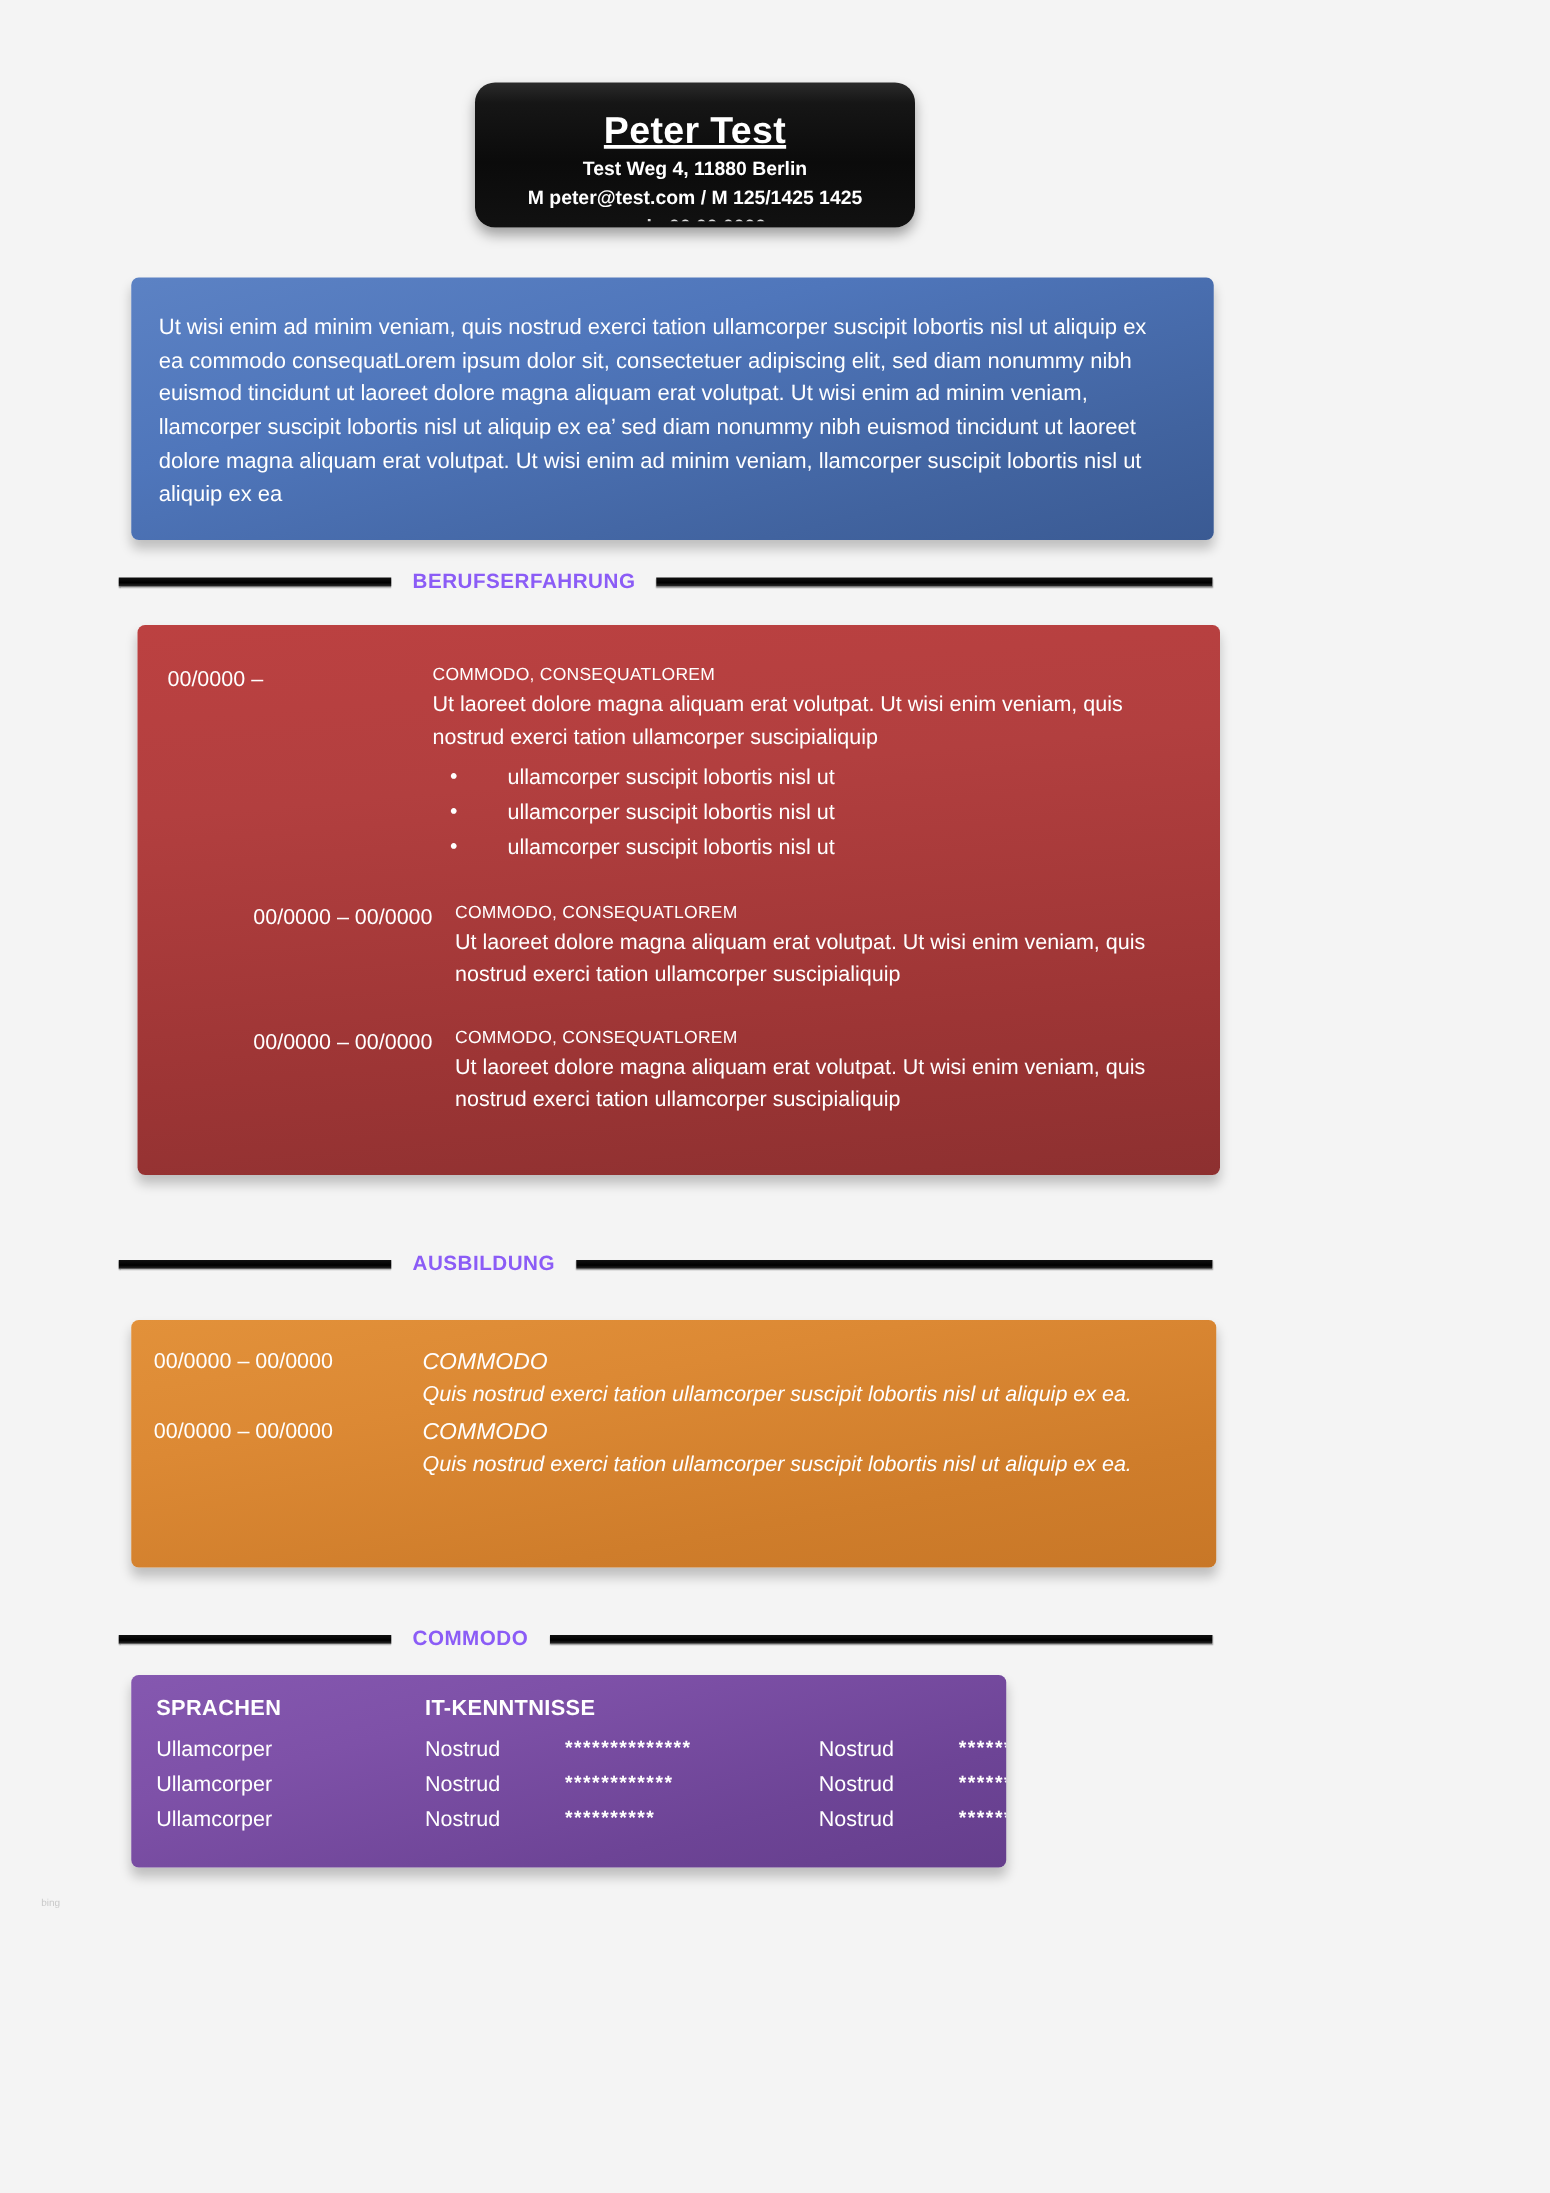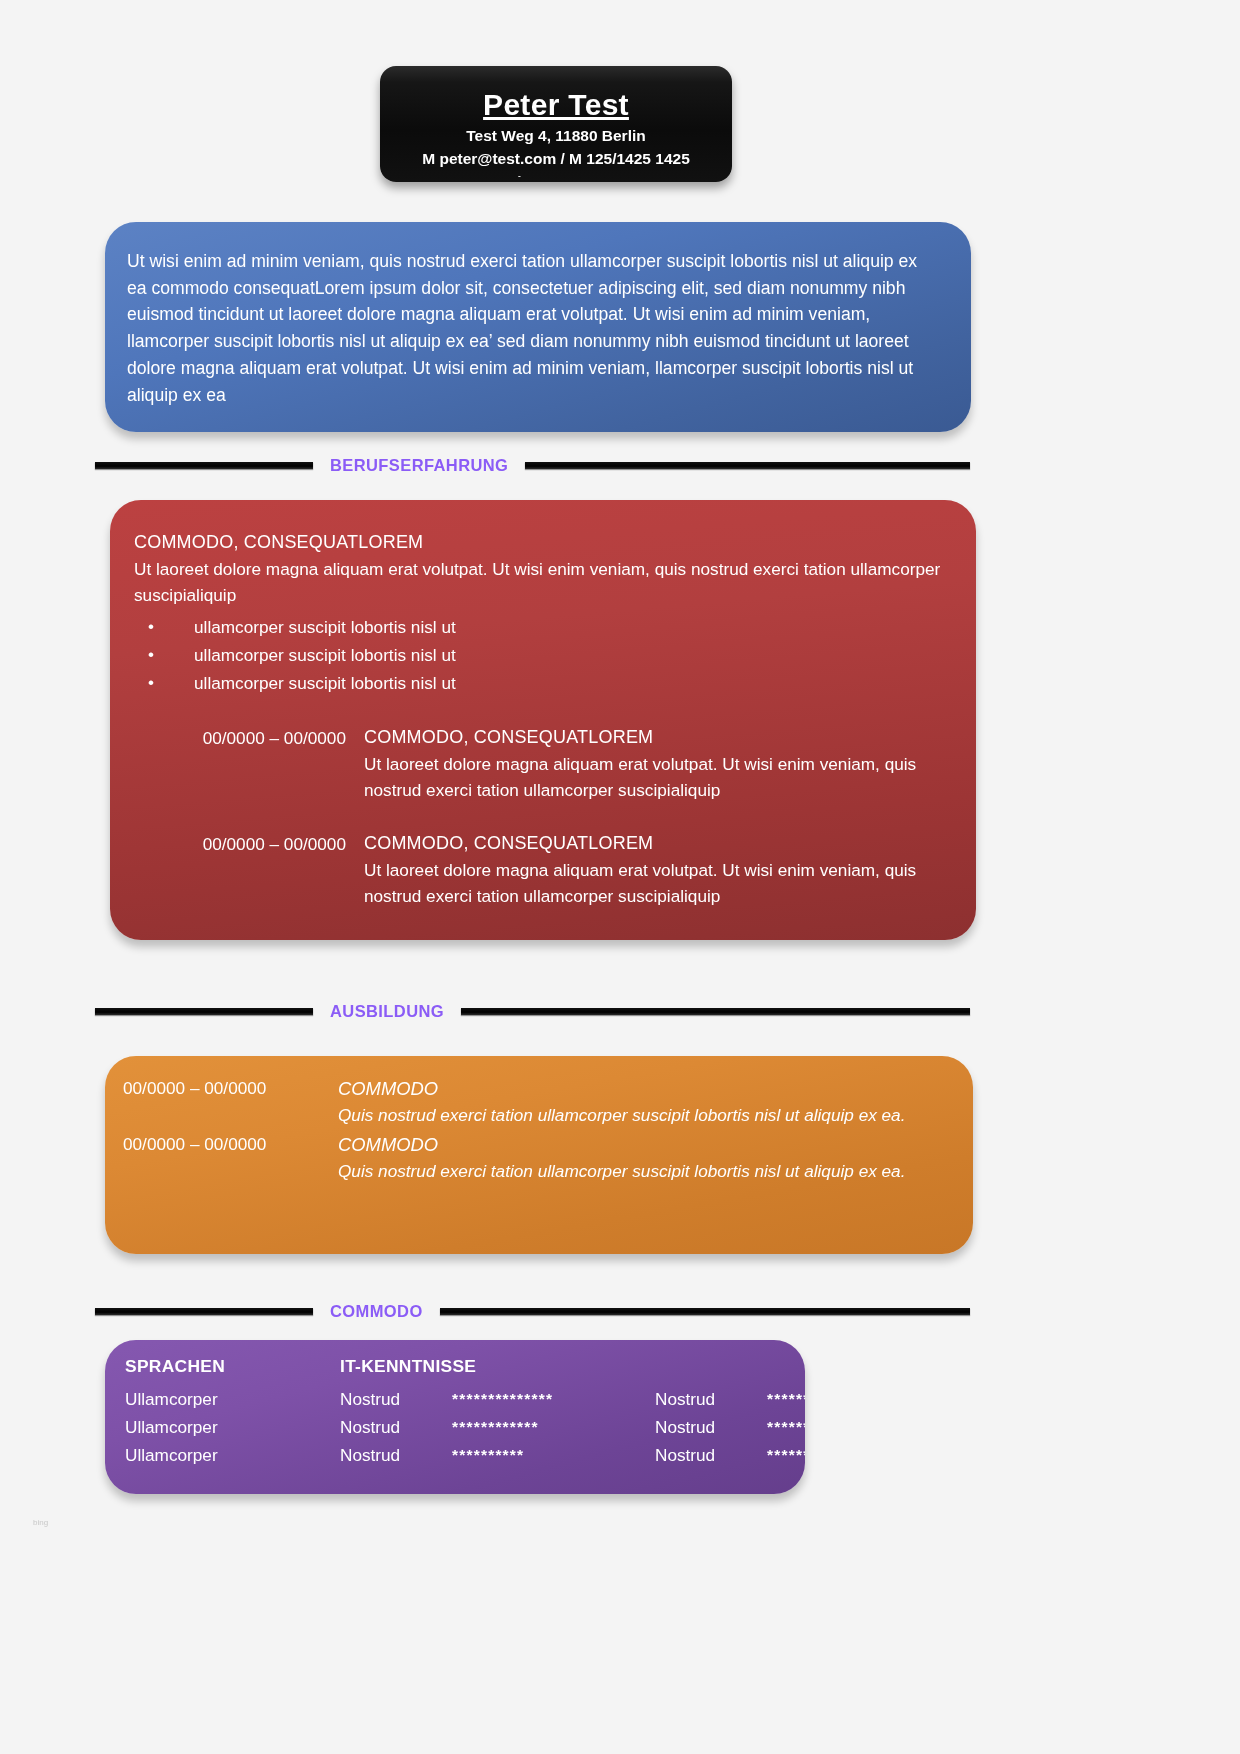--- a/index.html
+++ b/index.html
@@ -58,21 +58,21 @@
     line-height: 1.4;
     margin-top: 1px;
     height: 6px;
     overflow: hidden;
     opacity: .85;
   }
 
   
   .block {
     position: absolute;
-    border-radius: 31px;
+    border-radius: 6px;
     box-shadow: 0 7px 9px rgba(0,0,0,0.22);
     color: #ffffff;
     overflow: hidden;
   }
 
   
   .profile-block {
     left: 105px;
     top: 222px;
     width: 866px;
@@ -128,21 +128,21 @@
     width: 212px;
     flex: 0 0 212px;
     font-size: 17.2px;
     font-weight: 500;
     line-height: 1.5;
     padding-top: 1px;
   }
   .entry-date.right { text-align: right; padding-right: 18px; }
   .entry-body { flex: 1; }
   .entry-title {
-    font-size: 18px;
+    font-size: 14px;
     font-weight: 500;
     letter-spacing: .2px;
     line-height: 1.42;
   }
   .entry-desc {
     font-size: 17.2px;
     line-height: 1.52;
     font-weight: 500;
   }
   .bullets { margin: 6px 0 0 0; padding: 0; list-style: none; }
@@ -259,20 +259,21 @@
 
   <div class="section-head" style="top:452px;">
     <div class="sec-bar sec-bar-left"></div>
     <div class="sec-title">BERUFSERFAHRUNG</div>
     <div class="sec-bar sec-bar-right"></div>
   </div>
 
   <div class="block exp-block">
 
     <div class="entry exp-e1">
+      <div class="entry-date">00/0000 –</div>
       <div class="entry-body">
         <div class="entry-title">COMMODO, CONSEQUATLOREM</div>
         <div class="entry-desc">Ut laoreet dolore magna aliquam erat volutpat. Ut wisi enim veniam, quis nostrud exerci tation ullamcorper suscipialiquip</div>
         <ul class="bullets">
           <li>ullamcorper suscipit lobortis nisl ut</li>
           <li>ullamcorper suscipit lobortis nisl ut</li>
           <li>ullamcorper suscipit lobortis nisl ut</li>
         </ul>
       </div>
     </div>

